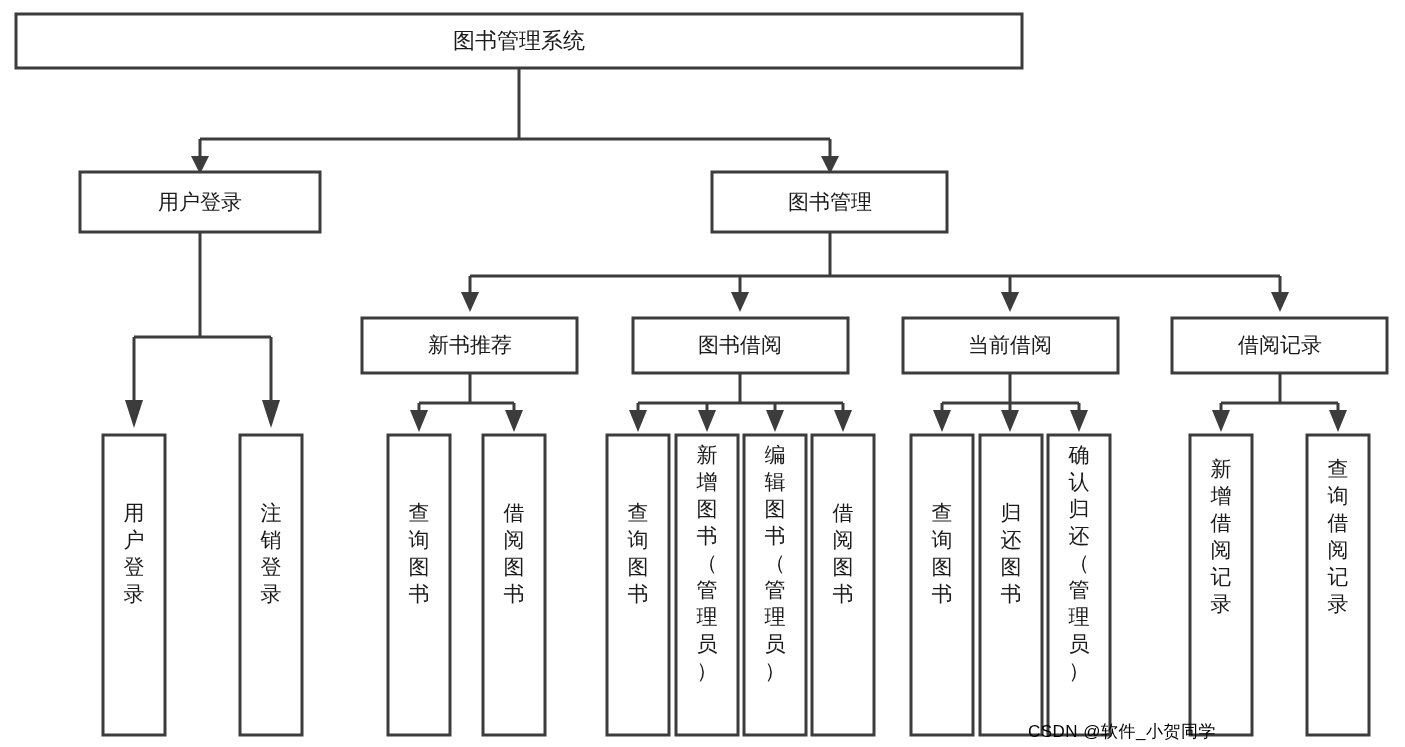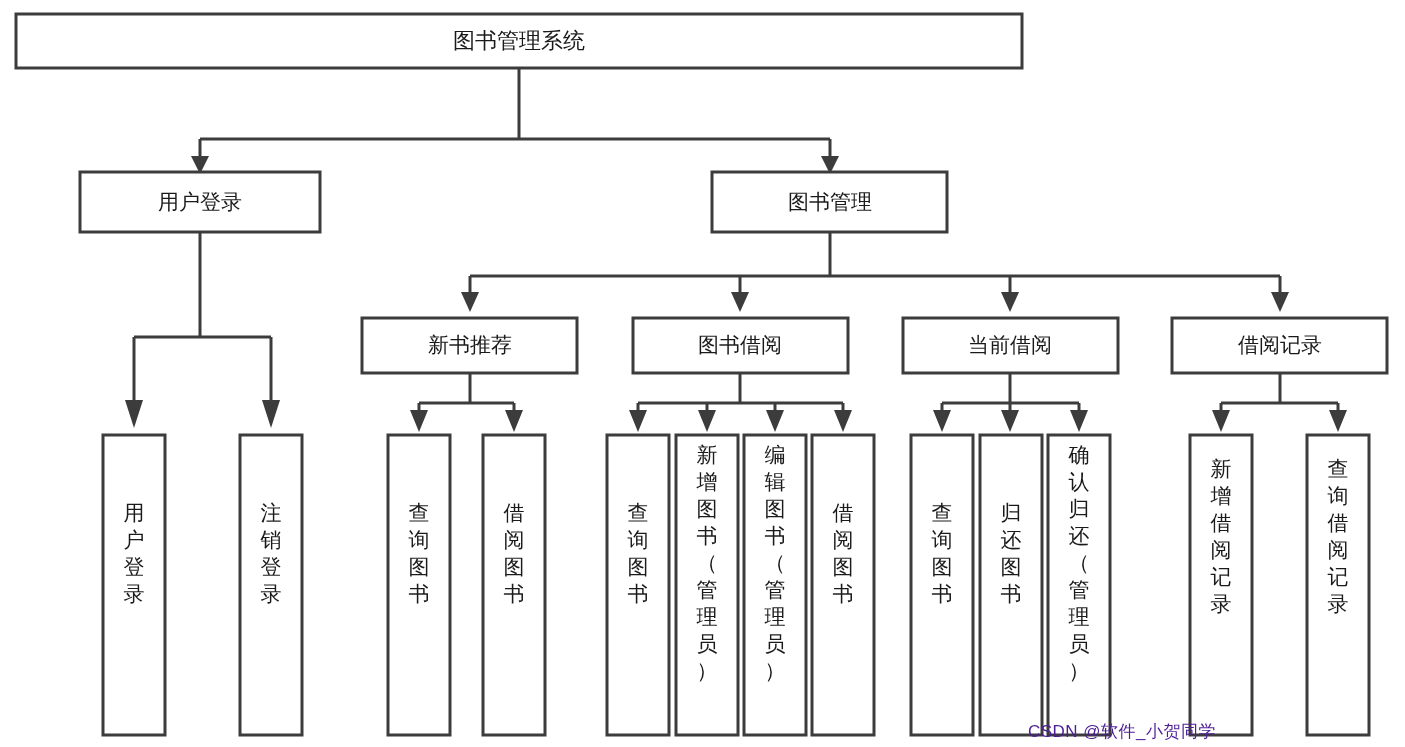--- a/index.html
+++ b/index.html
@@ -38,21 +38,21 @@
     stroke-linecap:butt;
   }
   .arrow-head{fill:#3c3c3c;}
 
   .watermark{
     position:absolute;
     right:8px;
     bottom:4px;
     font-family:"Liberation Sans","DejaVu Sans",sans-serif;
     font-size:17px;
-    color:#4c1d95;
+    color:#000000;
     white-space:nowrap;
     letter-spacing:0.5px;
   }
 </style>
 </head>
 <body>
 
 <div id="diagram-root">
 
   <svg id="tree" viewBox="0 0 1405 747">

